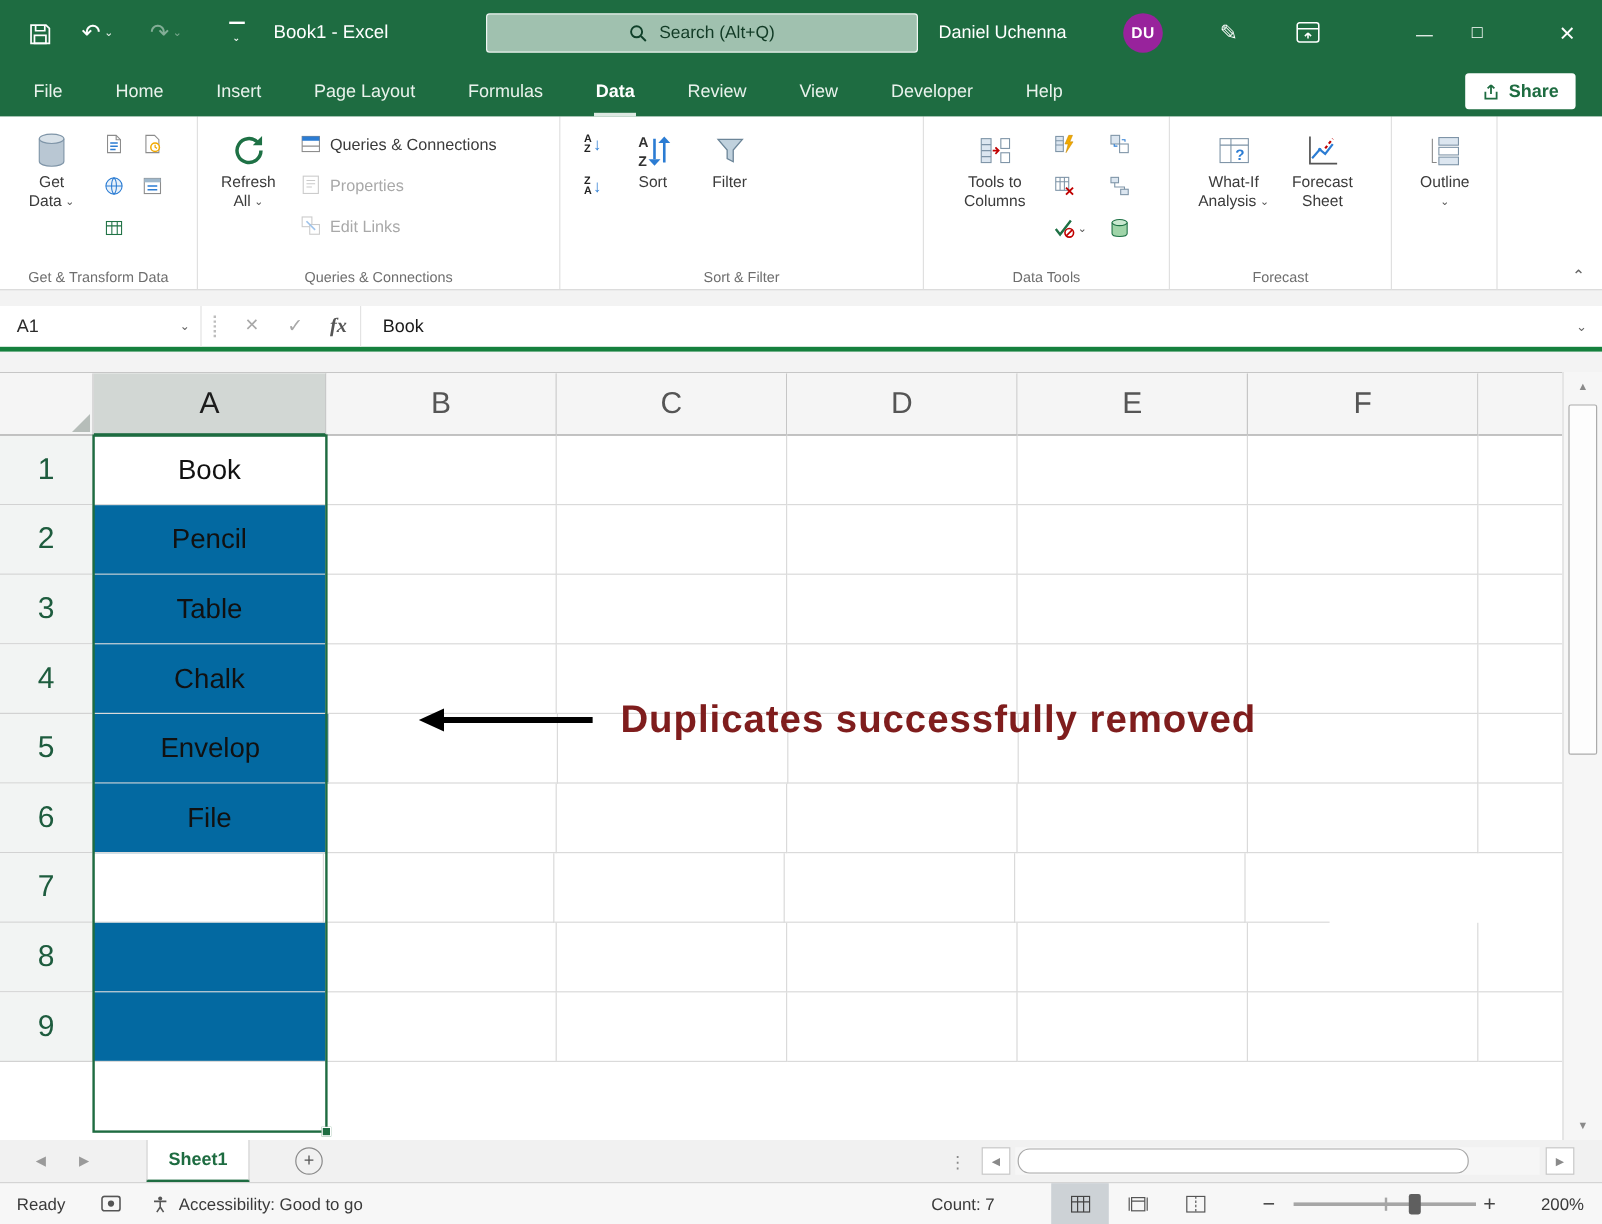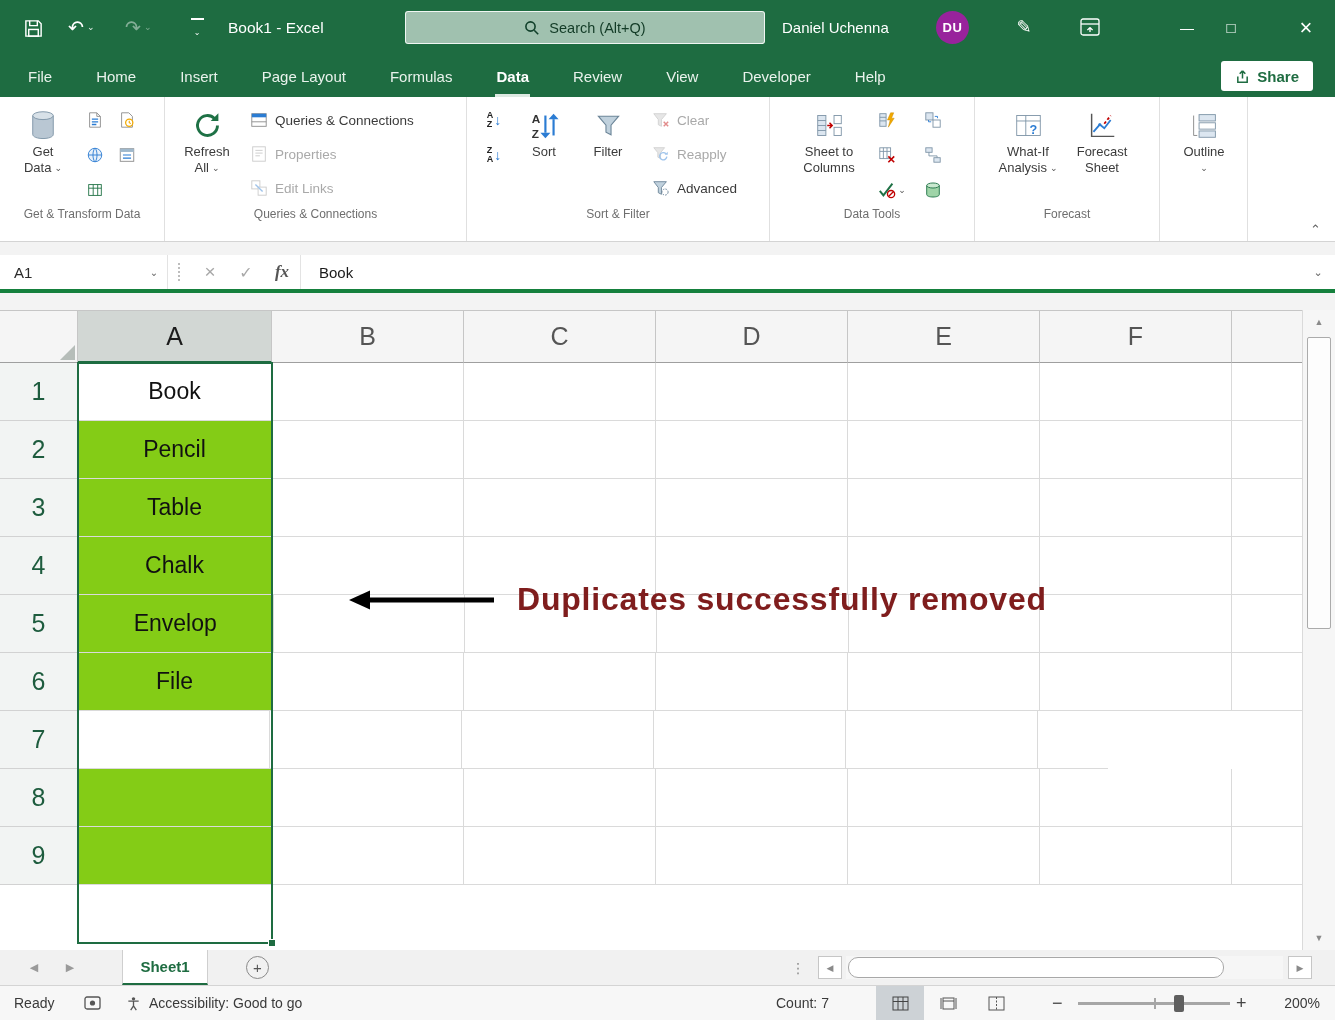--- a/index.html
+++ b/index.html
@@ -20,21 +20,21 @@
 #menubar{position:absolute;left:0;top:55px;width:1335px;height:42px;background:#1e6c41;display:flex;align-items:stretch;padding-left:6px;z-index:19}
 .rtab{display:flex;align-items:stretch;padding:0 21px;color:#e9f2ec;font-size:15px;cursor:default}
 .rtab .tabtext{display:flex;align-items:center;border-bottom:3px solid transparent;border-top:3px solid transparent;padding:0 1px}
 .rtab.active{color:#fff;font-weight:bold}
 .rtab.active .tabtext{border-bottom-color:rgba(255,255,255,.85)}
 #share-btn{position:absolute;right:22px;top:6px;height:30px;background:#fff;border-radius:3px;color:#1e6c41;font-size:15px;font-weight:bold;display:flex;align-items:center;gap:7px;padding:0 14px}
 
 
 #ribbon{position:absolute;left:0;top:97px;width:1335px;height:145px;background:#fff;border-bottom:1px solid #d4d4d4;display:flex;z-index:18}
 .rgroup{position:relative;height:100%;border-right:1px solid #e0e0e0;padding:6px 4px 24px;display:flex;align-items:flex-start}
-.rgroup-label{position:absolute;bottom:20px;left:0;right:0;text-align:center;font-size:12px;color:#6e6e6e;white-space:nowrap}
+.rgroup-label{position:absolute;bottom:3px;left:0;right:0;text-align:center;font-size:12px;color:#6e6e6e;white-space:nowrap}
 .bigbtn{display:flex;flex-direction:column;align-items:center;min-height:108px;padding-top:3px;border-radius:2px}
 .bicon{height:38px;display:flex;align-items:center;justify-content:center}
 .bl{font-size:13px;color:#3b3b3b;line-height:16px;display:flex;align-items:center;gap:3px;white-space:nowrap}
 .chev{font-size:9px;color:#555;line-height:9px}
 .minicol{display:flex;flex-direction:column;gap:9px;padding-top:4px}
 .minibtn{width:26px;height:26px;display:flex;align-items:center;justify-content:center;border-radius:2px}
 .smcol{display:flex;flex-direction:column}
 .smallrow{display:flex;align-items:center;gap:7px;height:34px;padding:0 7px;font-size:13.5px;color:#3b3b3b;white-space:nowrap;border-radius:2px}
 .smallrow.disabled{color:#a9a9a9}
 .smallrow.disabled svg{opacity:.45}
@@ -58,21 +58,21 @@
 
 #grid{position:absolute;left:0;top:310px;width:1302px;height:640px;background:#fff;overflow:hidden;border-top:1px solid #c6c6c6}
 #headrow{display:flex;height:52px}
 #corner{width:78px;height:52px;background:#f5f5f5;border-right:1px solid #c6c6c6;border-bottom:1px solid #9f9f9f;position:relative}
 #corner:after{content:"";position:absolute;right:2px;bottom:2px;width:0;height:0;border-left:15px solid transparent;border-bottom:15px solid #b6bdb9}
 .colhead{display:flex;align-items:center;justify-content:center;font-size:25px;color:#555;background:#f5f5f5;border-right:1px solid #c6c6c6;border-bottom:1px solid #9f9f9f;height:52px}
 .colhead.selected{background:#d2d7d4;color:#1c1c1c;border-bottom:2px solid #1e6c41}
 .grow{display:flex;height:58px}
 .rowhead{width:78px;display:flex;align-items:center;justify-content:center;font-size:25px;color:#1e5c3e;background:#f2f4f3;border-right:1px solid #c6c6c6;border-bottom:1px solid #d2d2d2}
 .cell{display:flex;align-items:center;justify-content:center;font-size:23px;color:#111;border-right:1px solid #dadada;border-bottom:1px solid #dadada}
-.cell.sel{background:#84cc16}
+.cell.sel{background:#0369a1}
 .cell.active{background:#fff}
 #selbox{position:absolute;left:77px;top:51px;width:196px;height:582px;border:2px solid #1e6c41;pointer-events:none;z-index:5}
 #fillhandle{position:absolute;right:-5px;bottom:-5px;width:8px;height:8px;background:#1e6c41;border:1px solid #fff}
 #annotation-arrow{position:absolute;left:348px;top:276px;z-index:6}
 #annotation-text{position:absolute;left:517px;top:270px;font-size:32px;font-weight:bold;letter-spacing:.8px;color:#7f1d1d;z-index:6;white-space:nowrap}
 
 
 #vscroll{position:absolute;left:1302px;top:310px;width:33px;height:640px;background:#f6f6f6;border-left:1px solid #dadada}
 .scr-arrow{position:absolute;left:0;width:100%;height:24px;display:flex;align-items:center;justify-content:center;color:#8a8a8a;font-size:9px}
 #vthumb{position:absolute;left:4px;top:27px;width:24px;height:292px;background:#fdfdfd;border:1px solid #ababab;border-radius:2px}
@@ -336,60 +336,36 @@
     <div class="bigbtn" style="width:58px;margin-left:6px">
       <span class="bicon">
           <svg width="27" height="27" viewBox="0 0 32 32">
             <path d="M4 5h24l-9 10.5V27l-6-3v-8.5z" fill="#c0d1dd" stroke="#6c8598" stroke-width="1.3"></path>
           </svg>
         </span>
       <span class="bl">
           <span>Filter</span>
         </span>
     </div>
-    <div class="smcol" style="margin-left:8px">
-      <div class="smallrow disabled">
-        <svg width="18" height="18" viewBox="0 0 20 20">
-            <path d="M2 3h14l-5.5 6.5V17l-3.5-1.8V9.5z" fill="#c9c9c9" stroke="#9a9a9a"></path>
-            <path d="M13 12l5 5m0-5l-5 5" stroke="#c00000" stroke-width="1.6"></path>
-          </svg>
-        <span>Clear</span>
-      </div>
-      <div class="smallrow disabled">
-        <svg width="18" height="18" viewBox="0 0 20 20">
-            <path d="M2 3h12l-4.5 5.5V15l-3-1.5V8.5z" fill="#c9c9c9" stroke="#9a9a9a"></path>
-            <path d="M16.5 13a4 4 0 1 1-1-3.2" fill="none" stroke="#2b7cd3" stroke-width="1.5"></path>
-            <path d="M17.5 7.5v3.4h-3.4z" fill="#2b7cd3"></path>
-          </svg>
-        <span>Reapply</span>
-      </div>
-      <div class="smallrow">
-        <svg width="18" height="18" viewBox="0 0 20 20">
-            <path d="M2 3h14l-5.5 6.5V17l-3.5-1.8V9.5z" fill="#c0d1dd" stroke="#6c8598"></path>
-            <circle cx="14.5" cy="14.5" r="3.4" fill="#fff" stroke="#6c8598" stroke-dasharray="2 1.2"></circle>
-          </svg>
-        <span>Advanced</span>
-      </div>
-    </div>
     <div class="rgroup-label">Sort &amp; Filter</div>
   </div>
 
   <div class="rgroup" style="width:205px;padding-left:26px">
     <div class="bigbtn" style="width:66px">
       <span class="bicon">
           <svg width="29" height="29" viewBox="0 0 32 32">
             <rect x="3" y="5" width="9" height="22" fill="#dce6f0" stroke="#7e94a7"></rect>
             <path d="M3 10.5h9M3 16h9M3 21.5h9" stroke="#7e94a7"></path>
             <rect x="21" y="5" width="8" height="9" fill="#fff" stroke="#7e94a7"></rect>
             <rect x="21" y="18" width="8" height="9" fill="#fff" stroke="#7e94a7"></rect>
             <path d="M13.5 16h5m-2.5-3l3 3-3 3" stroke="#c00000" fill="none" stroke-width="1.6"></path>
           </svg>
         </span>
       <span class="bl">
-          <span>Sheet to</span>
+          <span>Tools to</span>
         </span>
       <span class="bl">
           <span>Columns</span>
         </span>
     </div>
     <div class="minicol" style="margin-left:12px">
       <div class="minibtn">
           <svg width="18" height="18" viewBox="0 0 20 20">
             <rect x="2" y="3" width="7" height="14" fill="#dce6f0" stroke="#7e94a7"></rect>
             <path d="M2 7h7M2 11h7" stroke="#7e94a7"></path>

